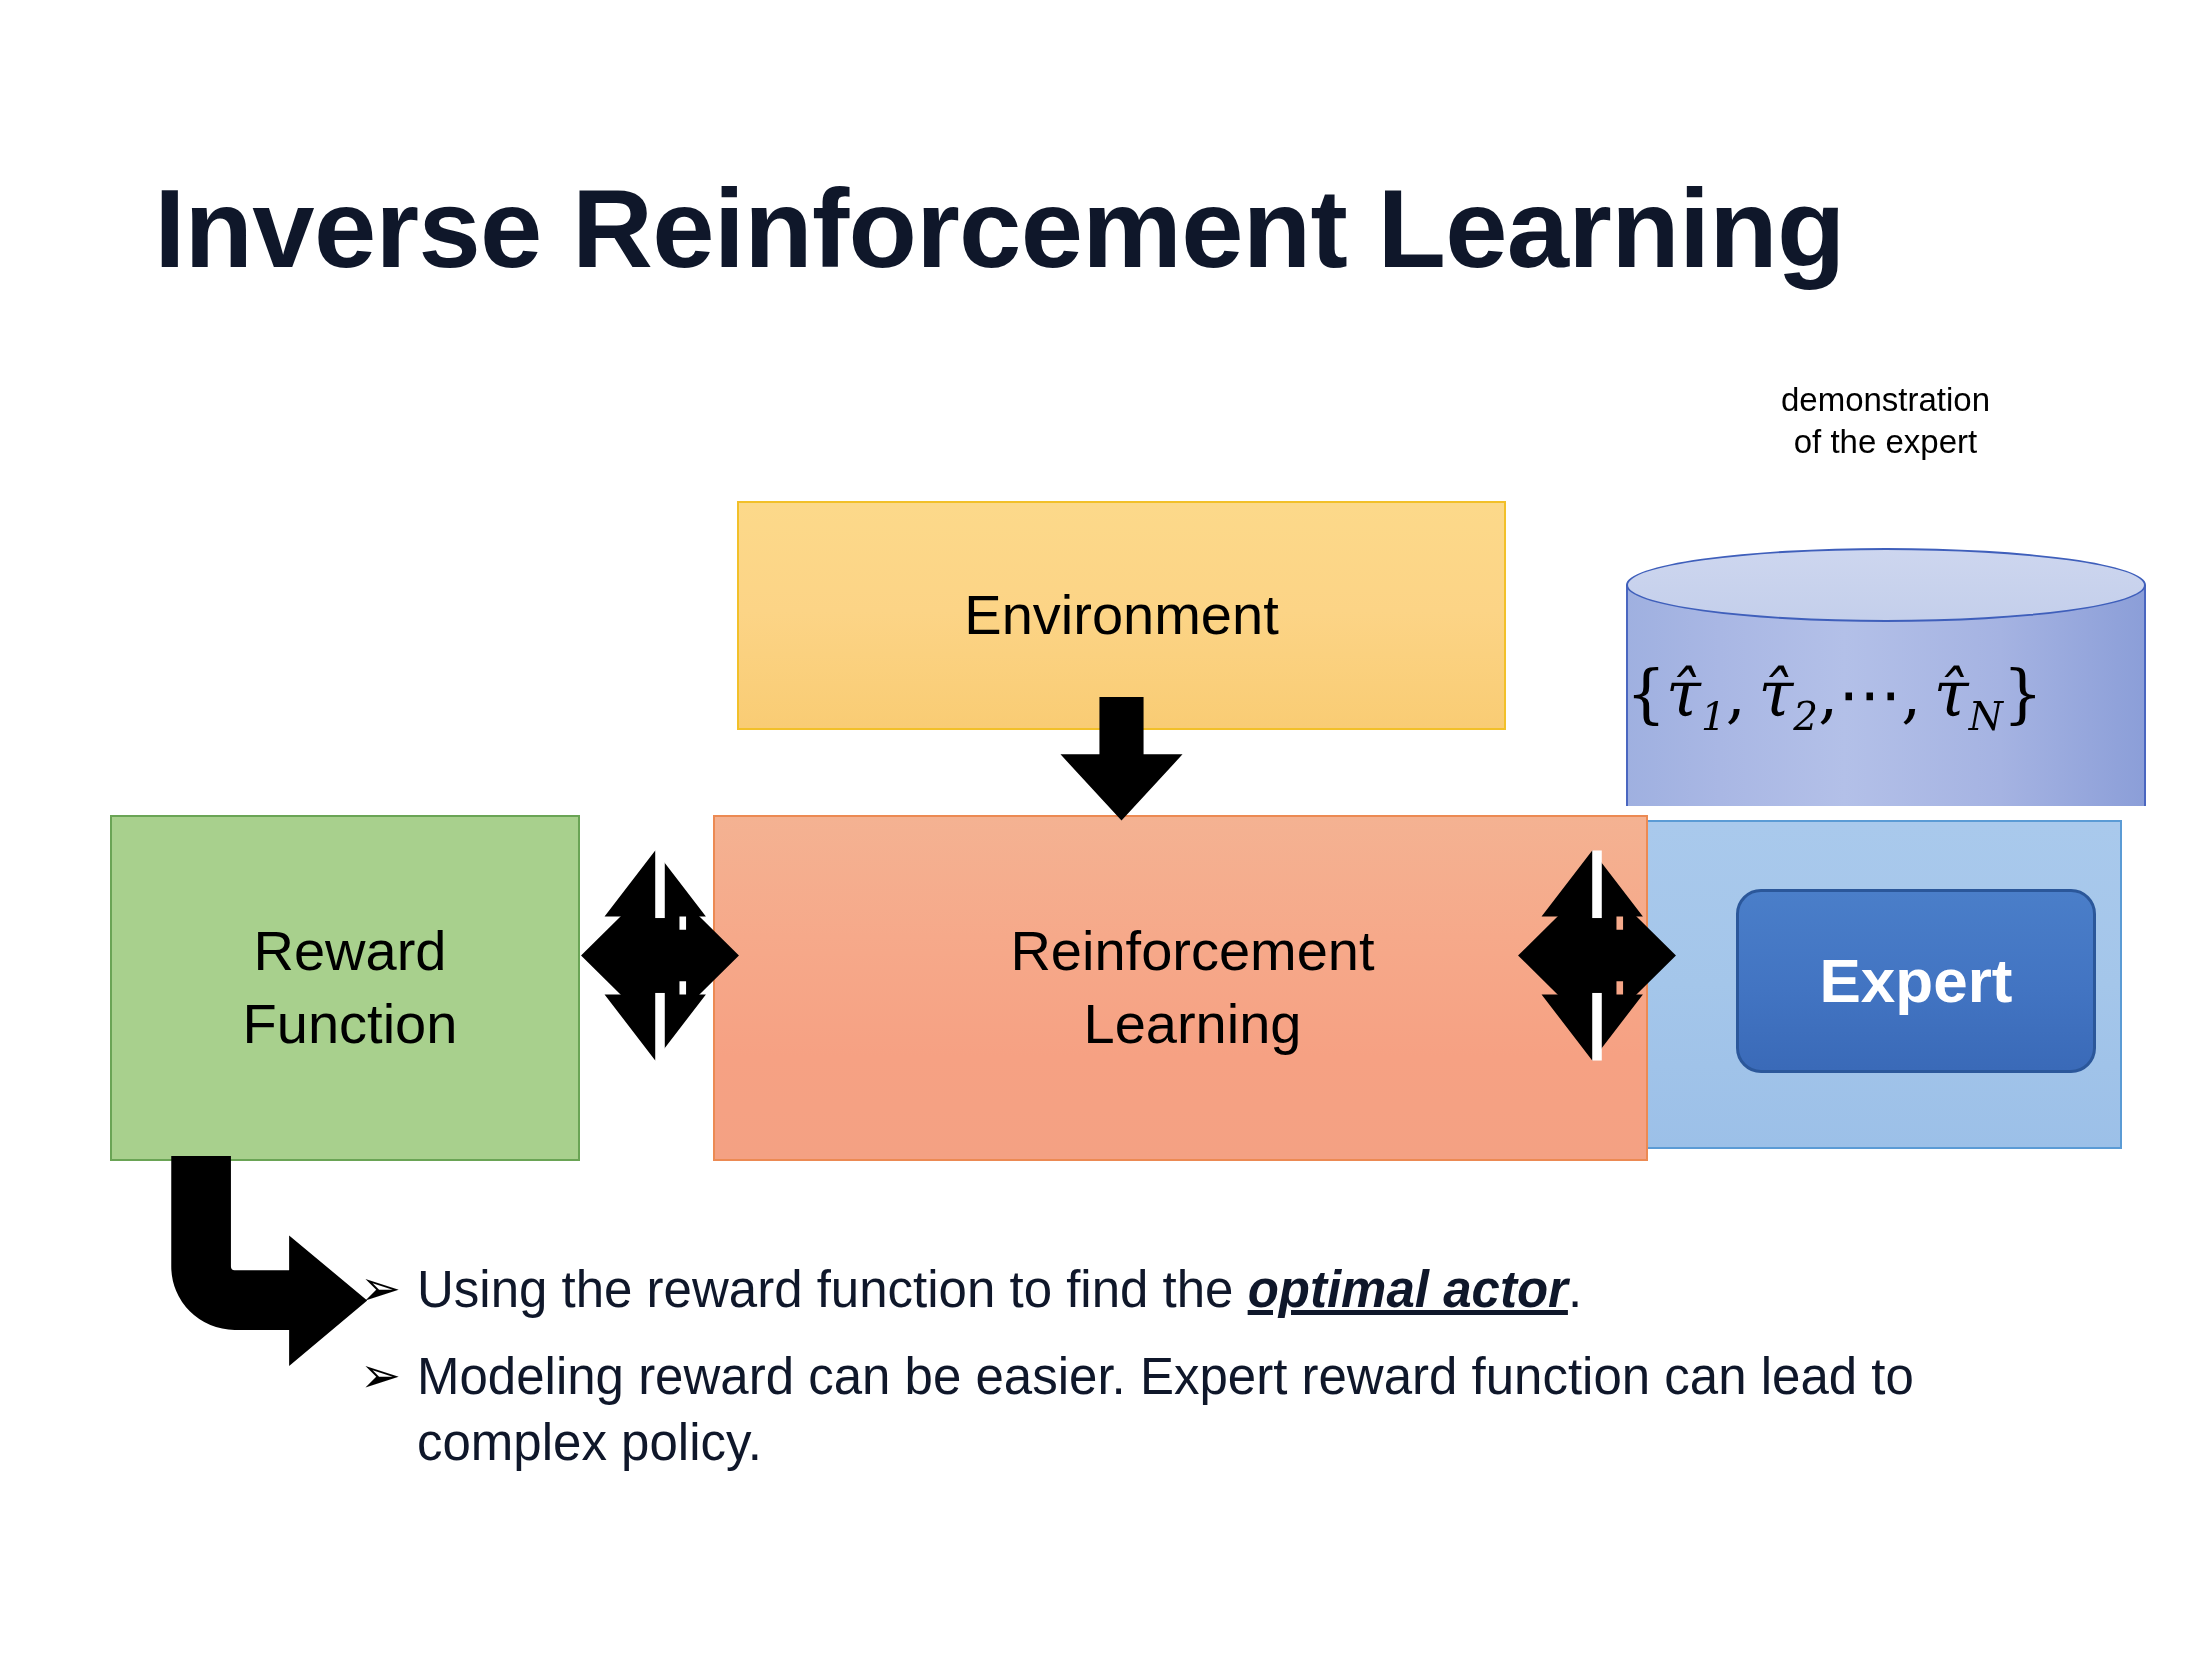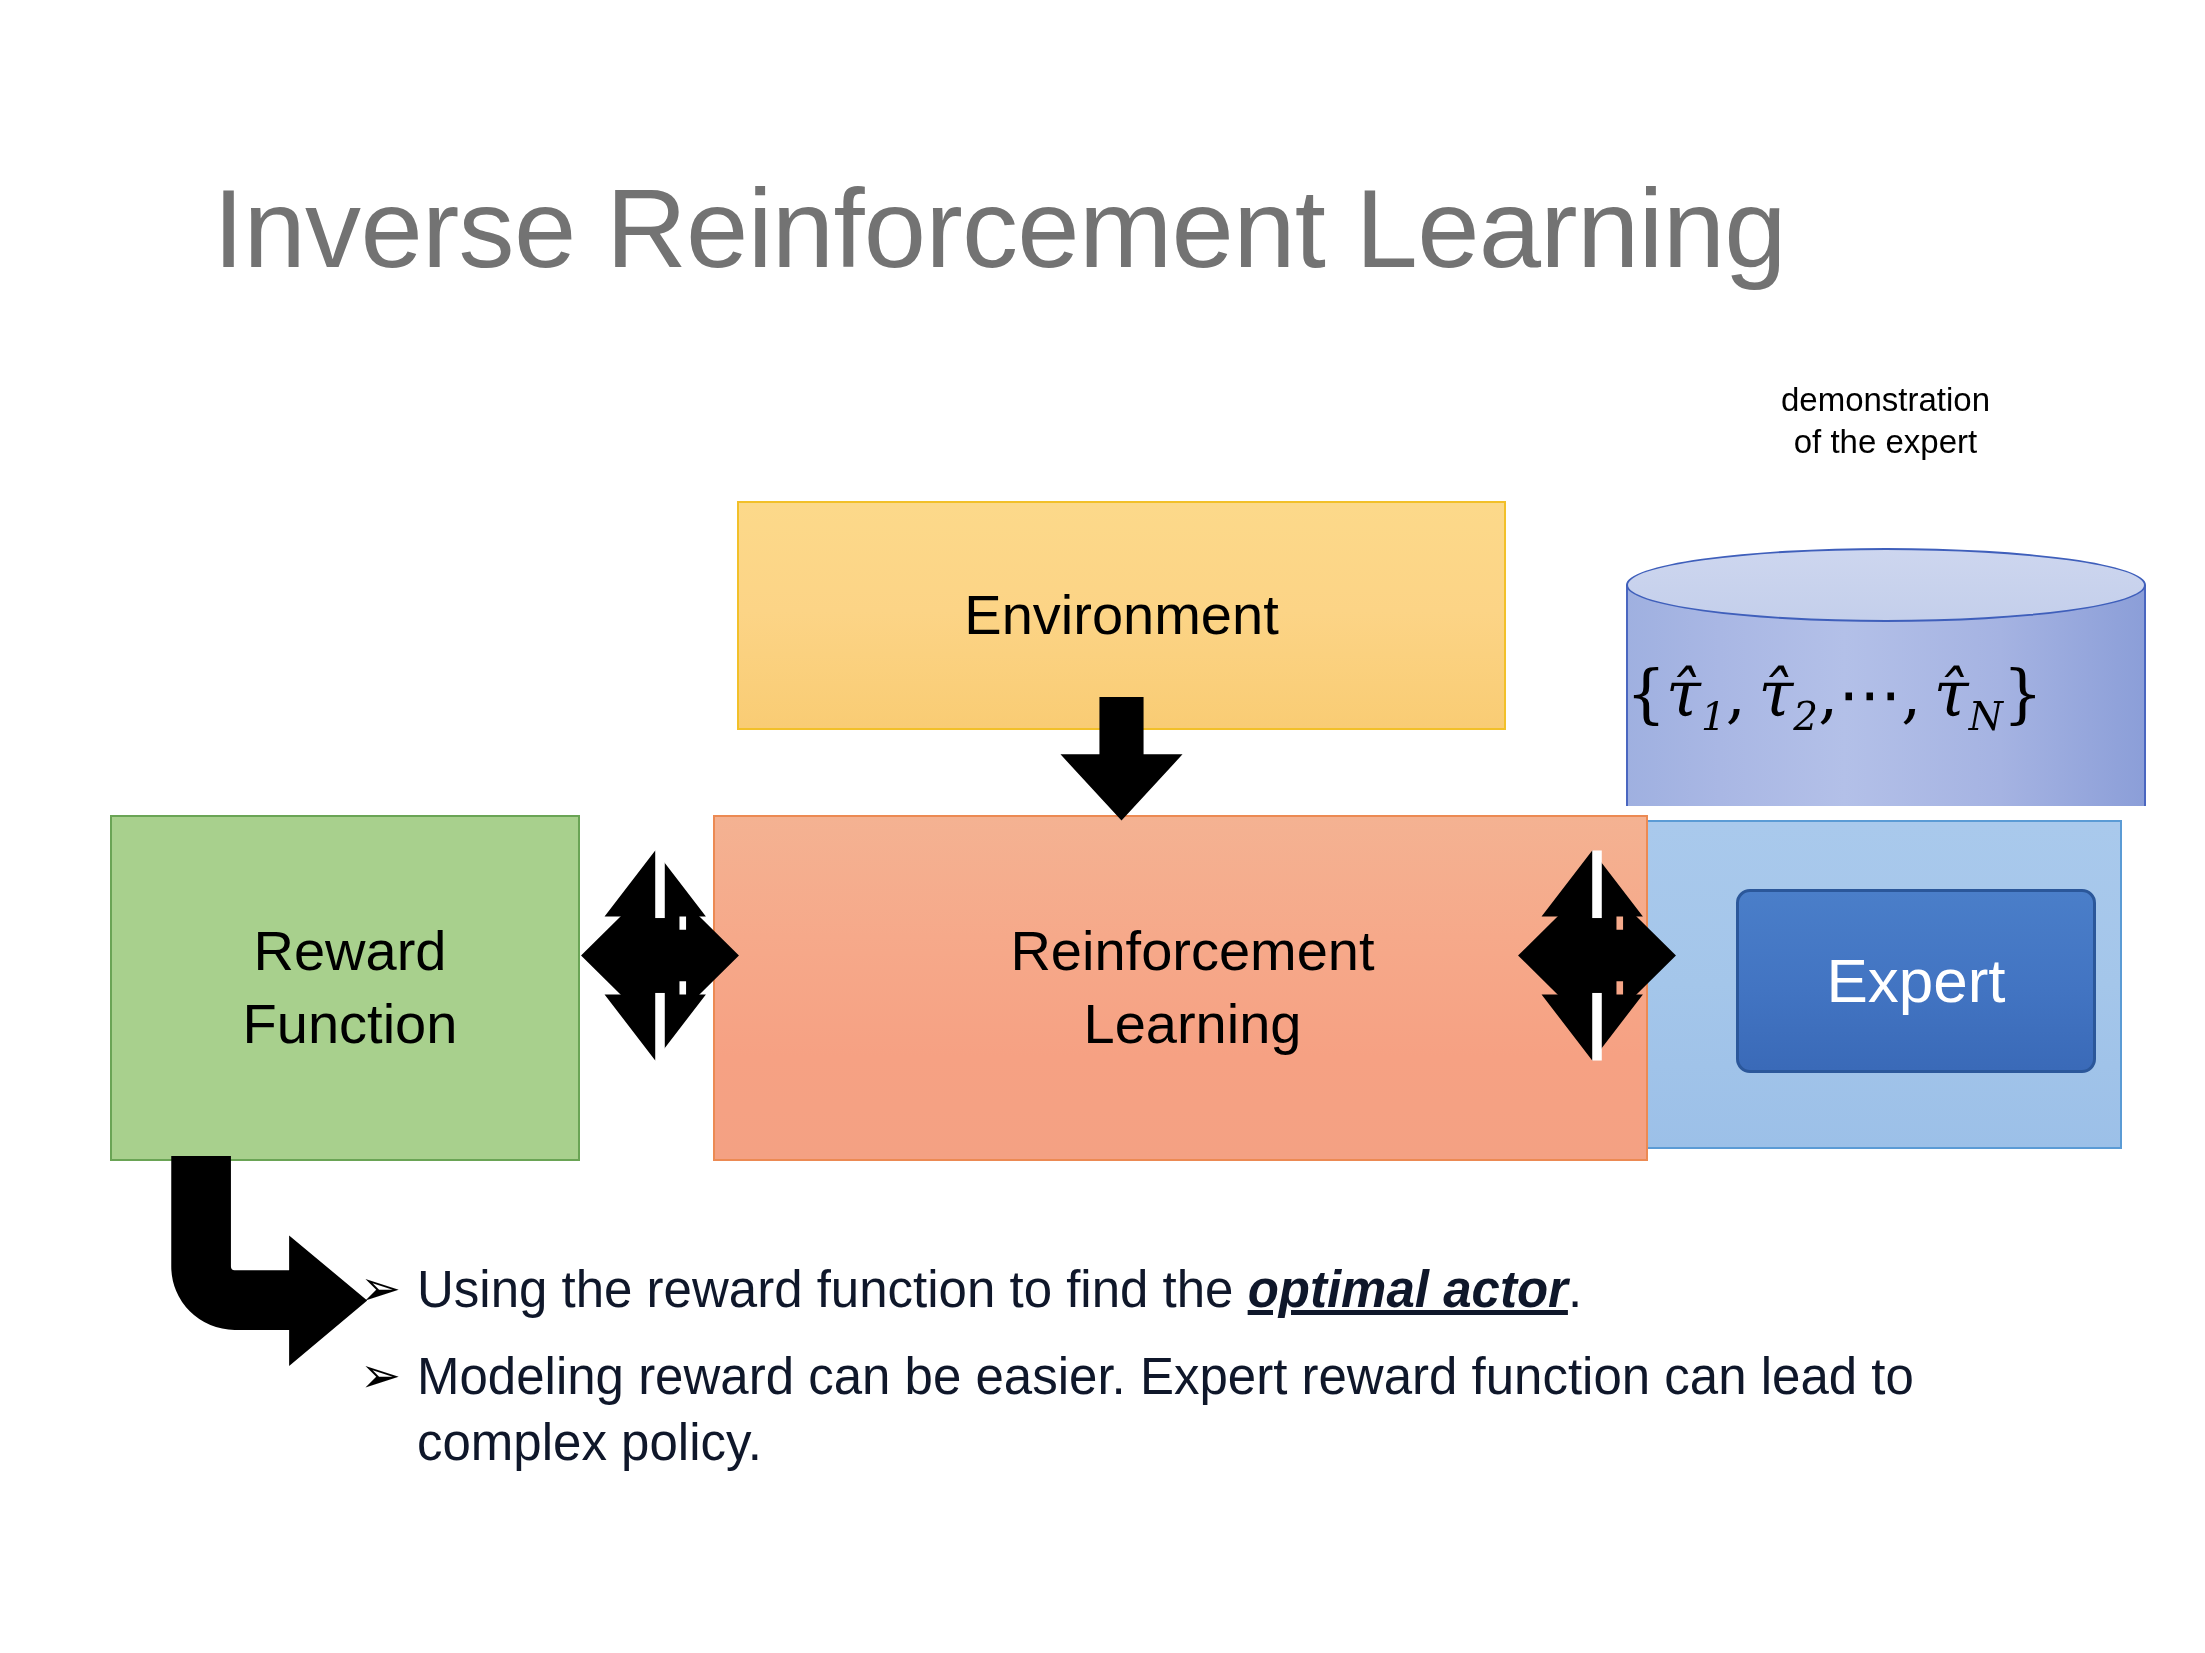--- a/index.html
+++ b/index.html
@@ -24,23 +24,23 @@
 
   
   #slide-title {
     position: absolute;
     left: 0;
     top: 169px;
     width: 1999px;
     text-align: center;
     font-size: 112px;
     line-height: 1.08;
-    font-weight: 400;
+    font-weight: 700;
     letter-spacing: -0.7px;
-    color: #737373;
+    color: #0f172a;
     white-space: nowrap;
   }
 
   
   .box {
     position: absolute;
     box-sizing: border-box;
     display: flex;
     align-items: center;
     justify-content: center;
@@ -96,22 +96,23 @@
     background: linear-gradient(180deg, #a9c9ec 0%, #a4c6ea 50%, #9cc0e8 100%);
   }
 
   
   #expert-box {
     left: 1736px;
     top: 889px;
     width: 360px;
     height: 184px;
     border: 3.7px solid #2b579a;
-    border-radius: 14px;
+    border-radius: 25px;
     background: linear-gradient(180deg, #4a7ec9 0%, #4274c2 55%, #3a6ab8 100%);
+    font-weight: bold;
   }
   #expert-box .box-label {
     color: #ffffff;
     font-size: 62px;
   }
 
   
   #demo-cylinder {
     position: absolute;
     left: 1626px;

